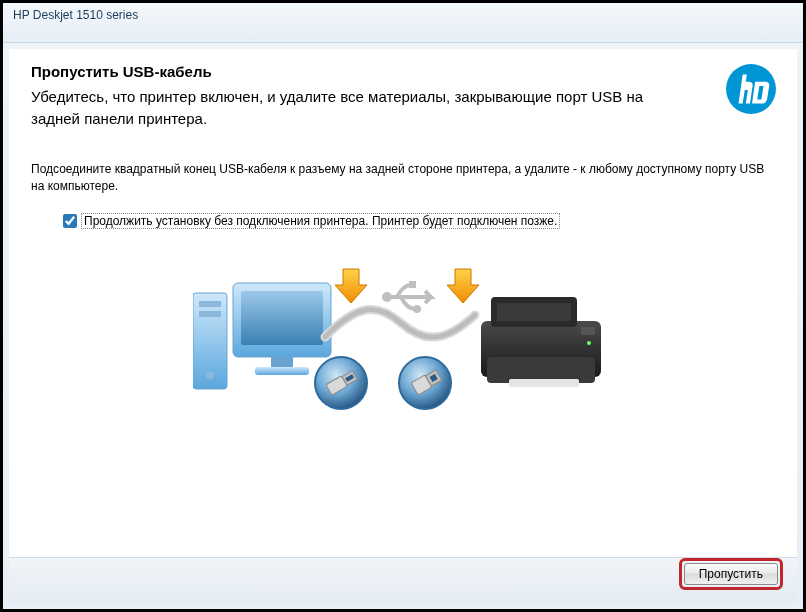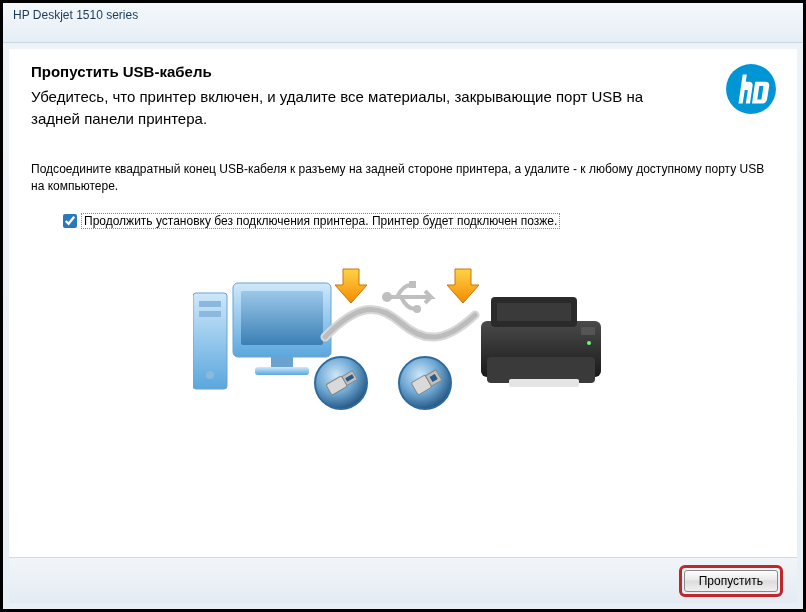--- a/index.html
+++ b/index.html
@@ -79,21 +79,21 @@
     margin-top: 34px;
     display: flex;
     justify-content: center;
   }
   .footer {
     height: 46px;
     background: linear-gradient(to bottom, #f1f5f9 0%, #e4ebf2 100%);
     border-top: 1px solid #d0dbe6;
     display: flex;
     justify-content: flex-end;
-    align-items: center;
+    align-items: flex-start;
     padding-right: 14px;
   }
   .skip-btn-wrap {
     border: 3px solid #c0272d;
     border-radius: 6px;
     padding: 2px;
   }
   .skip-btn {
     background: linear-gradient(to bottom, #fdfdfd 0%, #e9e9e9 45%, #dcdcdc 50%, #f0f0f0 100%);
     border: 1px solid #8a8a8a;

